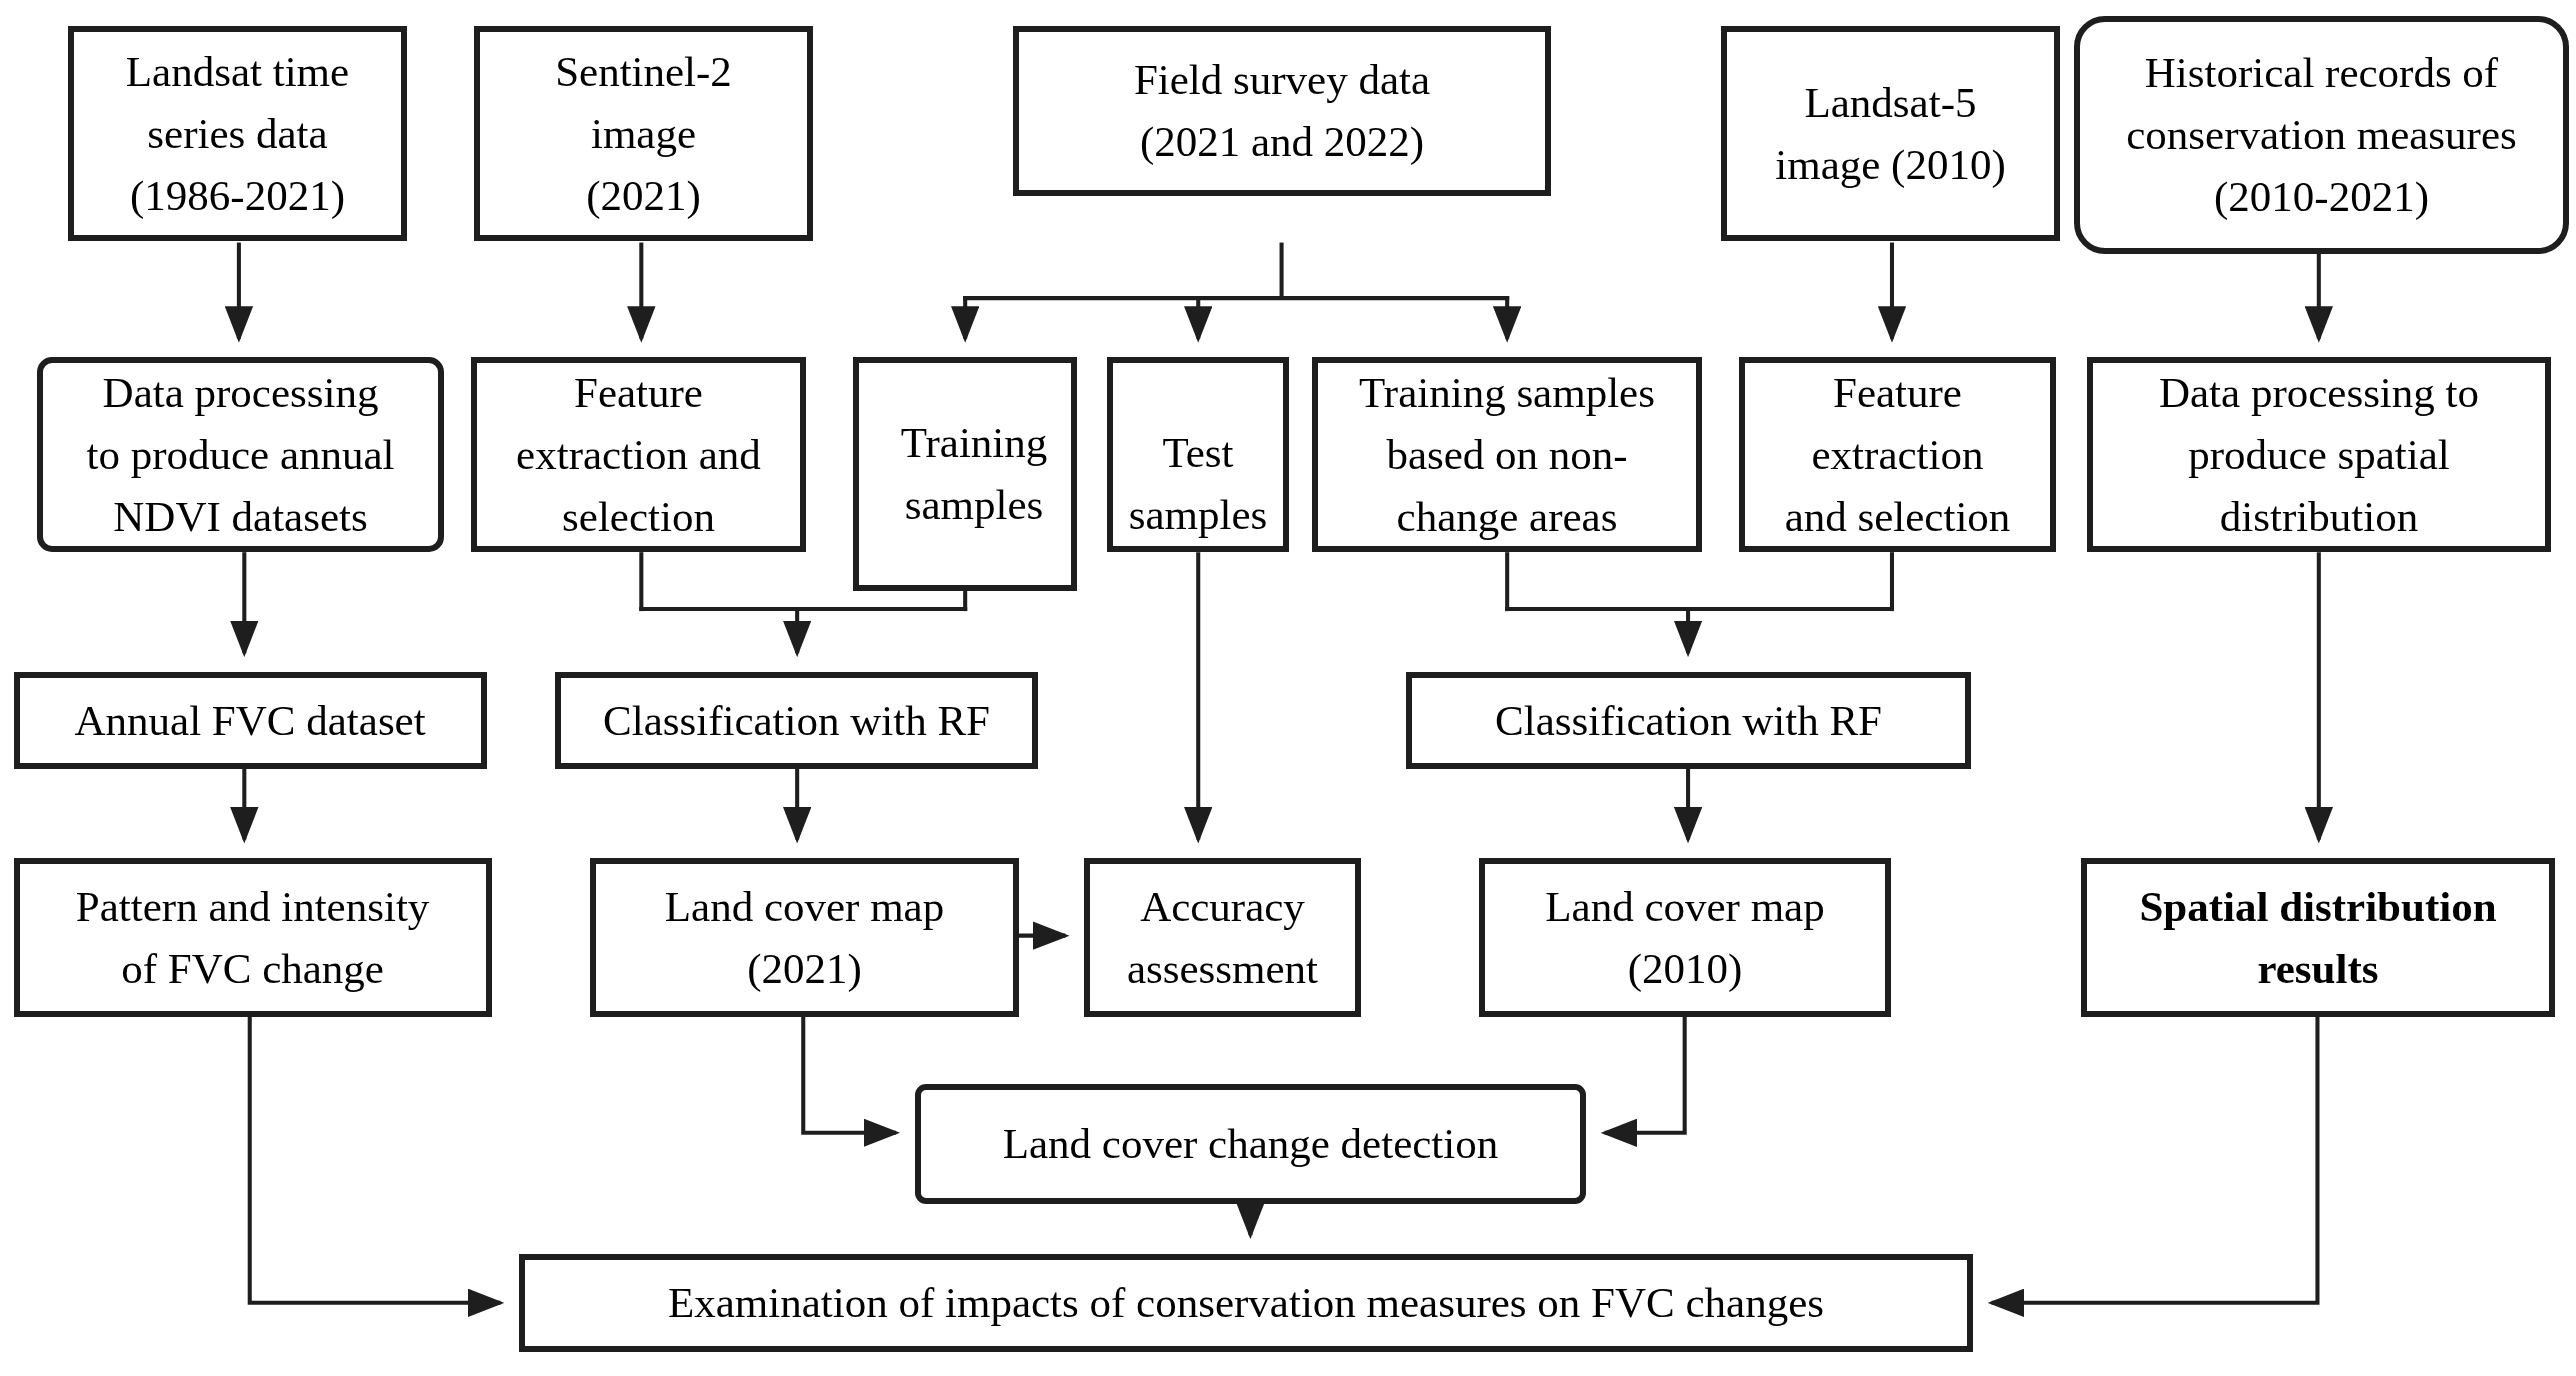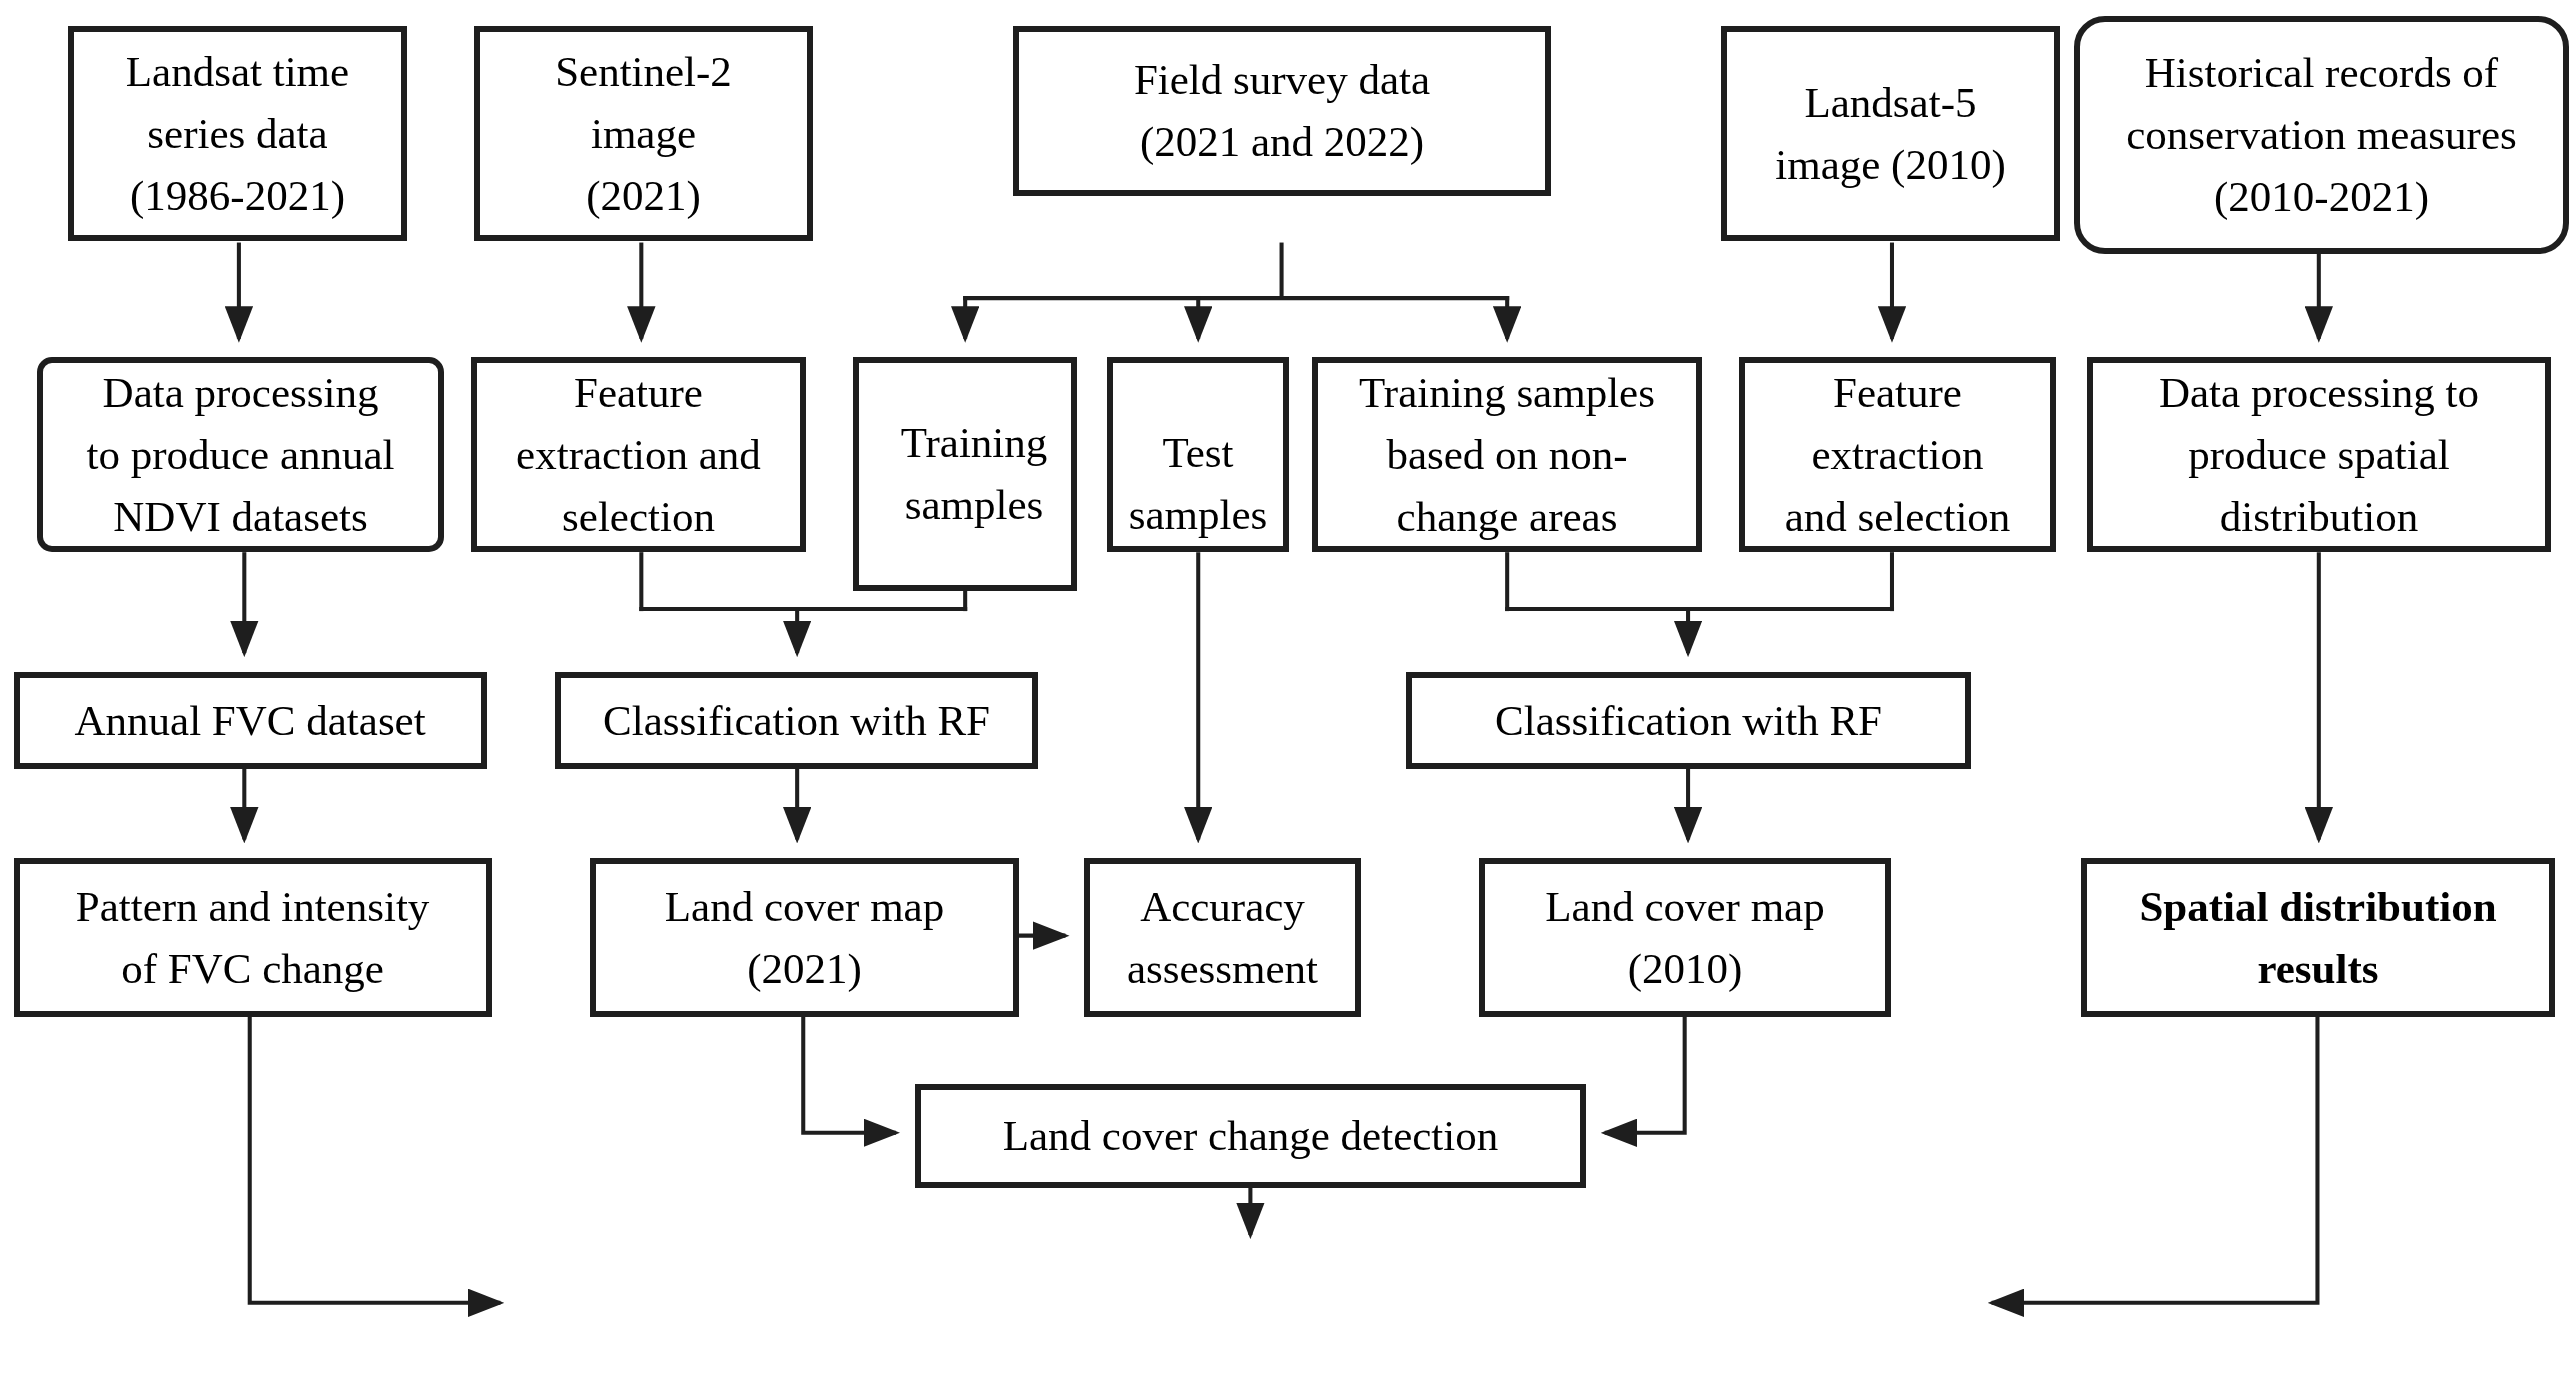--- a/index.html
+++ b/index.html
@@ -176,19 +176,22 @@
   </div>
   <div class="node" style="left:1479px; top:858px; width:412px; height:159px;">
     <span>Land cover map
 (2010)</span>
   </div>
   <div class="node" style="left:2081px; top:858px; width:474px; height:159px;font-weight:bold;">
     <span>Spatial distribution
 results</span>
   </div>
 
-  <div class="node" style="left:915px; top:1084px; width:671px; height:104px;">
+  <div class="node" style="left:915px; top:1084px; width:671px; height:120px;border-radius:11px;">
     <span>Land cover change detection</span>
   </div>
 
+  <div class="node" style="left:519px; top:1254px; width:1454px; height:98px;">
+    <span>Examination of impacts of conservation measures on FVC changes</span>
+  </div>
 
 </div>
 
 
 </body></html>

